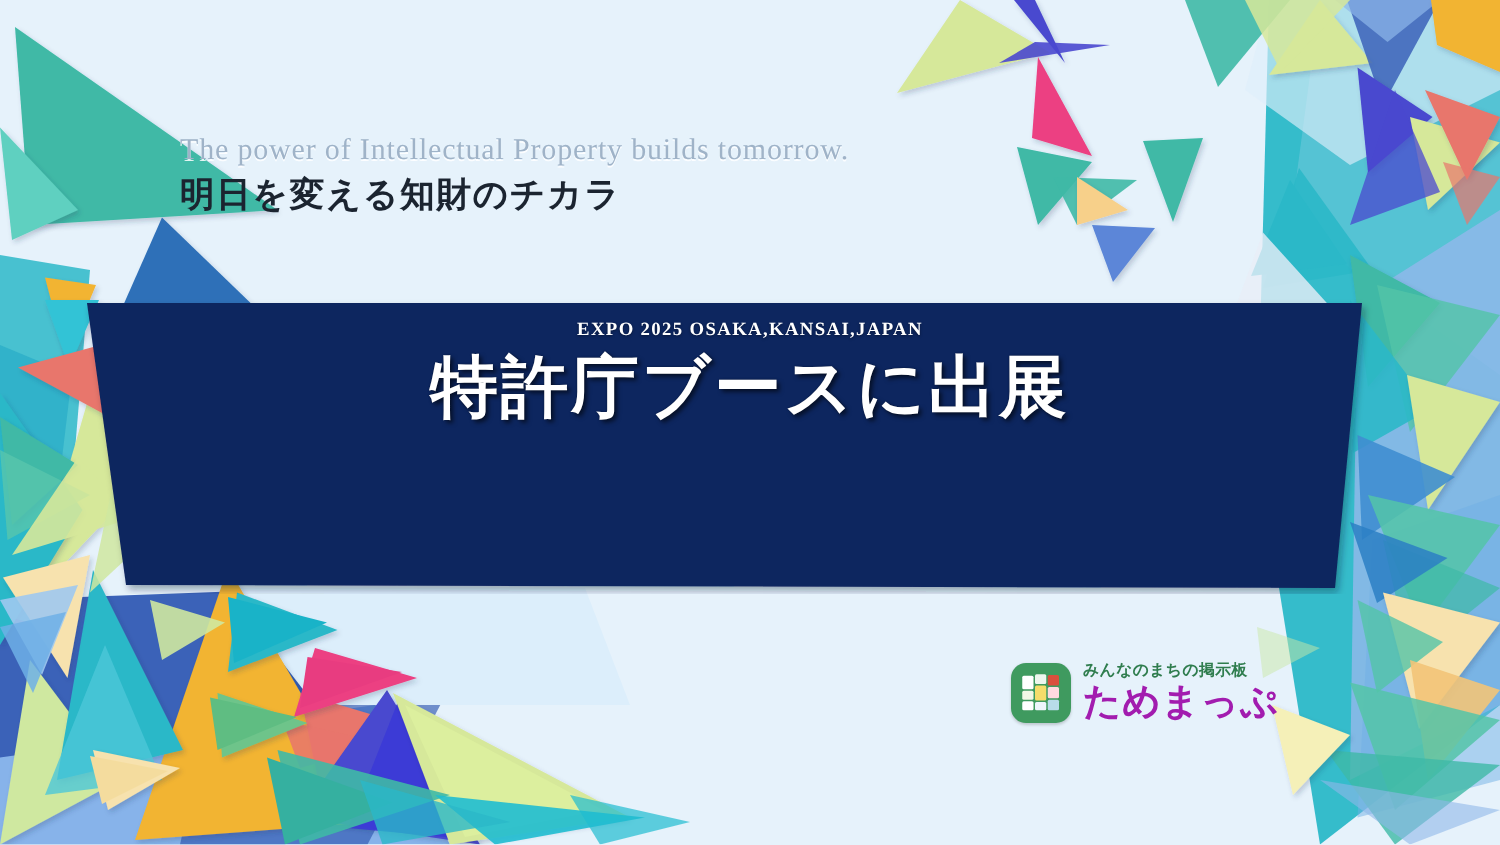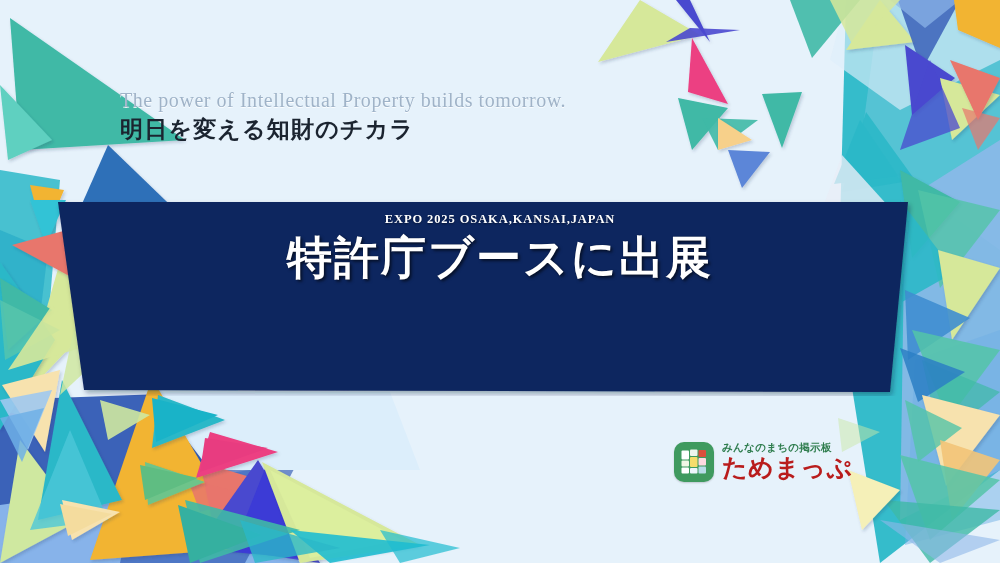--- a/index.html
+++ b/index.html
@@ -64,21 +64,21 @@
     flex:none;
   }
   .logo-text{display:flex;flex-direction:column;justify-content:center;}
   .logo-sub{
     font-family:"DejaVu Sans","Liberation Sans",sans-serif;
     font-size:10.5px;font-weight:700;color:#2f7d4e;letter-spacing:.3px;
     white-space:nowrap;line-height:1.1;
   }
   .logo-name{
     font-family:"DejaVu Sans","Liberation Sans",sans-serif;
-    font-size:25px;font-weight:700;color:#b91c1c;letter-spacing:.5px;
+    font-size:25px;font-weight:700;color:#a21caf;letter-spacing:.5px;
     white-space:nowrap;line-height:1.05;margin-top:1px;
   }
 </style>
 </head>
 <body>
 
 <div id="stage">
 
   <svg id="bg-svg" viewBox="0 0 1000 563" preserveAspectRatio="none">
     <defs>

